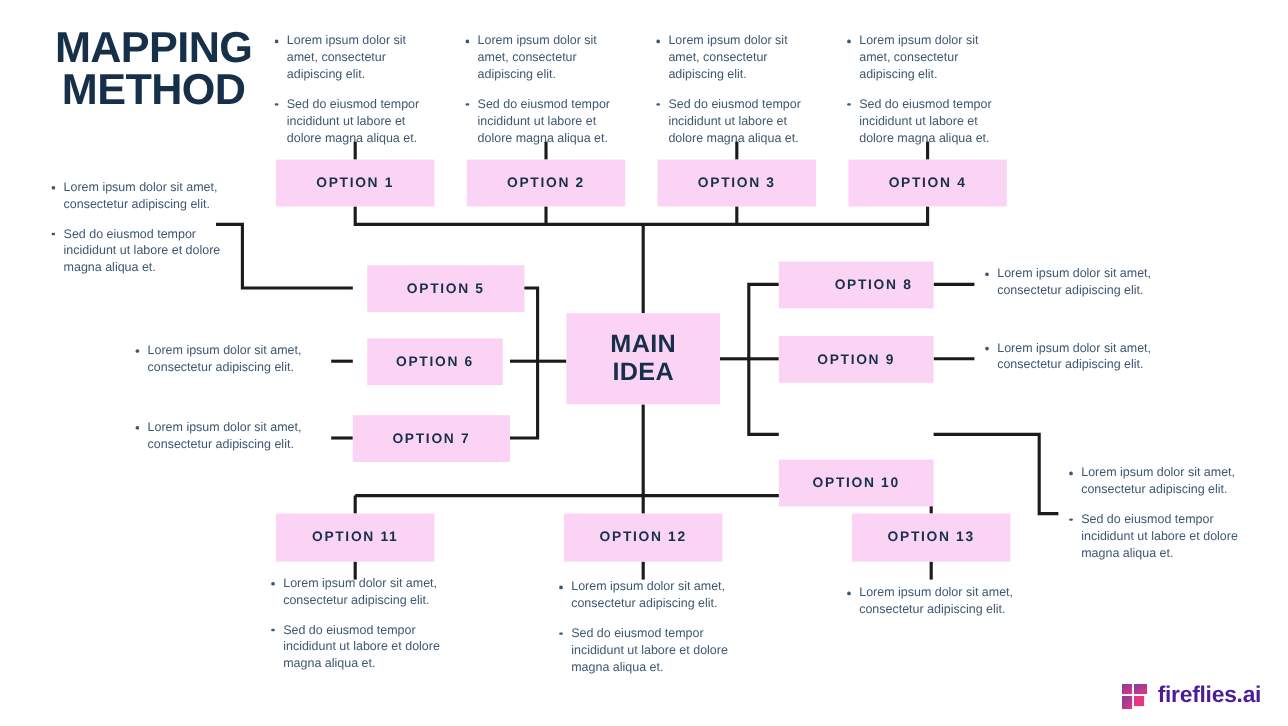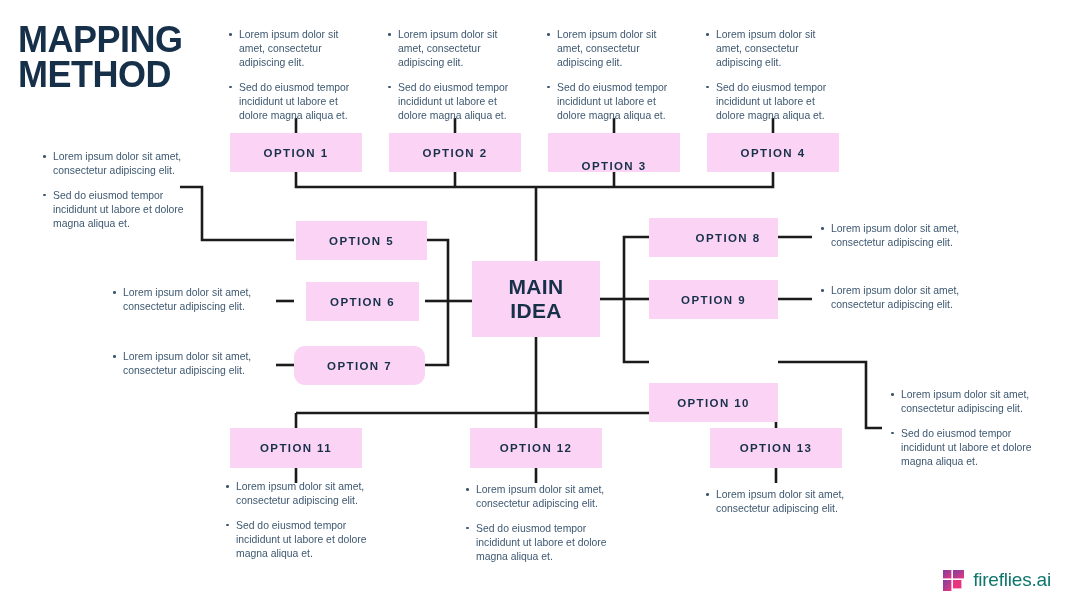--- a/index.html
+++ b/index.html
@@ -24,20 +24,21 @@
     position: absolute;
     left: 18px;
     top: 22px;
     width: 220px;
     font-size: 36px;
     font-weight: 800;
     line-height: 0.98;
     letter-spacing: -0.5px;
     color: #17304A;
     text-transform: uppercase;
+    text-align: center;
   }
   .title .line { display: block; white-space: nowrap; }
 
   
   #wires {
     position: absolute;
     left: 0; top: 0;
     width: 1073px;
     height: 605px;
     pointer-events: none;
@@ -110,22 +111,22 @@
     gap: 9px;
   }
   .logo-mark {
     width: 21px;
     height: 21px;
     position: relative;
     flex: 0 0 auto;
   }
   .logo-text {
     font-size: 19px;
-    font-weight: 400;
-    color: #0f766e;
+    font-weight: 700;
+    color: #4c1d95;
     letter-spacing: -0.2px;
   }
 </style>
 </head>
 <body>
 
 <div id="canvas">
 
   <div class="title">
     <span class="line">MAPPING</span>
@@ -198,21 +199,21 @@
       <li>Sed do eiusmod tempor incididunt ut labore et dolore magna aliqua et.</li>
     </ul>
   </div>
 
   <div class="node" style="left:230px; top:133px; width:132px; height:39px;">
     <span>OPTION 1</span>
   </div>
   <div class="node" style="left:389px; top:133px; width:132px; height:39px;">
     <span>OPTION 2</span>
   </div>
-  <div class="node" style="left:548px; top:133px; width:132px; height:39px;align-items:flex-end;">
+  <div class="node" style="left:548px; top:133px; width:132px; height:39px;">
     <span>OPTION 3</span>
   </div>
   <div class="node" style="left:707px; top:133px; width:132px; height:39px;">
     <span>OPTION 4</span>
   </div>
 
   <div class="note" style="left:42px; top:150px; width:150px;">
     <ul>
       <li>Lorem ipsum dolor sit amet, consectetur adipiscing elit.</li>
       <li>Sed do eiusmod tempor incididunt ut labore et dolore magna aliqua et.</li>
@@ -224,27 +225,27 @@
       <li>Lorem ipsum dolor sit amet, consectetur adipiscing elit.</li>
     </ul>
   </div>
 
   <div class="note" style="left:112px; top:350px; width:152px;">
     <ul>
       <li>Lorem ipsum dolor sit amet, consectetur adipiscing elit.</li>
     </ul>
   </div>
 
-  <div class="node" style="left:296px; top:221px; width:131px; height:39px;">
+  <div class="node" style="left:306px; top:221px; width:131px; height:39px;">
     <span>OPTION 5</span>
   </div>
   <div class="node" style="left:306px; top:282px; width:113px; height:39px;">
     <span>OPTION 6</span>
   </div>
-  <div class="node" style="left:294px; top:346px; width:131px; height:39px;border-radius:11px;">
+  <div class="node" style="left:294px; top:346px; width:131px; height:39px;">
     <span>OPTION 7</span>
   </div>
 
   <div class="node main" style="left:472px; top:261px; width:128px; height:76px;">
     <span class="l">MAIN</span>
     <span class="l">IDEA</span>
   </div>
 
   <div class="node" style="left:649px; top:218px; width:129px; height:39px;padding-left:29px;">
     <span>OPTION 8</span>

